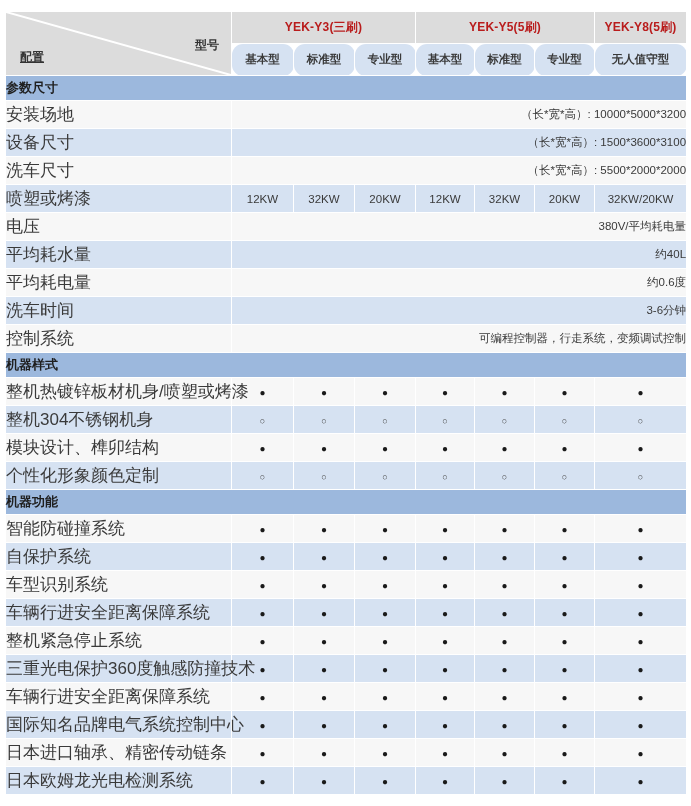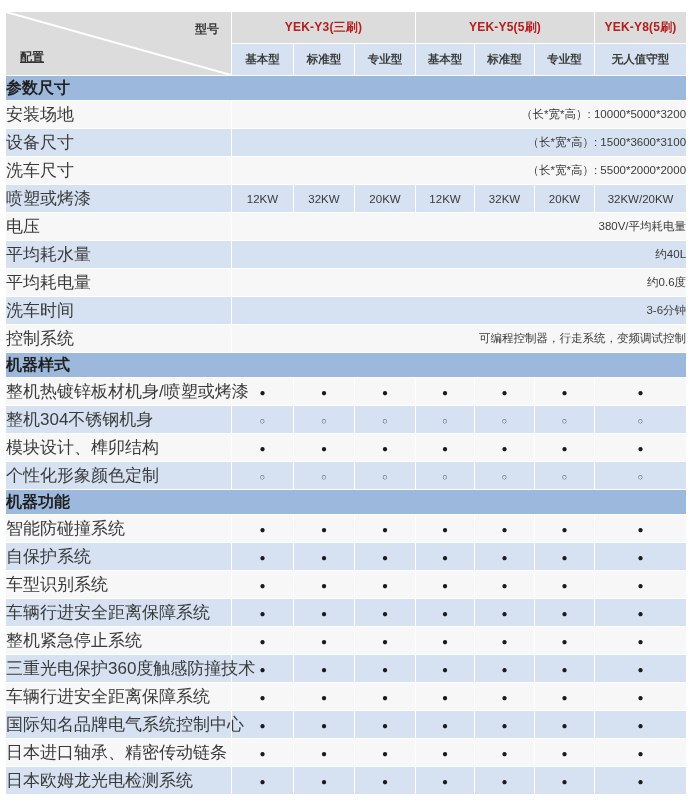--- a/index.html
+++ b/index.html
@@ -46,21 +46,21 @@
   }
   .hdr-corner .diag {
     position: absolute;
     left: 0; top: 0;
     width: 100%; height: 100%;
     pointer-events: none;
   }
   .hdr-corner .lbl-model {
     position: absolute;
     right: 12px;
-    top: 9px;
+    top: 25px;
     font-weight: bold;
     font-size: 12px;
     color: #333333;
   }
   .hdr-corner .lbl-config {
     position: absolute;
     left: 14px;
     bottom: 9px;
     font-weight: bold;
     font-size: 12px;
@@ -76,28 +76,29 @@
     font-size: 12px;
     color: #b91c1c;
     letter-spacing: 0.2px;
   }
   .hdr-sub {
     background: #d6e2f2;
     text-align: center;
     height: 31px;
     font-size: 11.5px;
     color: #3a3a3a;
+    border-radius: 11px;
   }
 
   
   .section-band td {
     background: #9cb8dd;
     height: 24px;
     font-weight: bold;
-    font-size: 16px;
+    font-size: 13px;
     color: #1f1f1f;
     padding-left: 40px;
   }
 
   
   tr.row-odd  td { background: #f7f7f7; }
   tr.row-even td { background: #d6e2f2; }
 
   td.feat {
     height: 27px;

